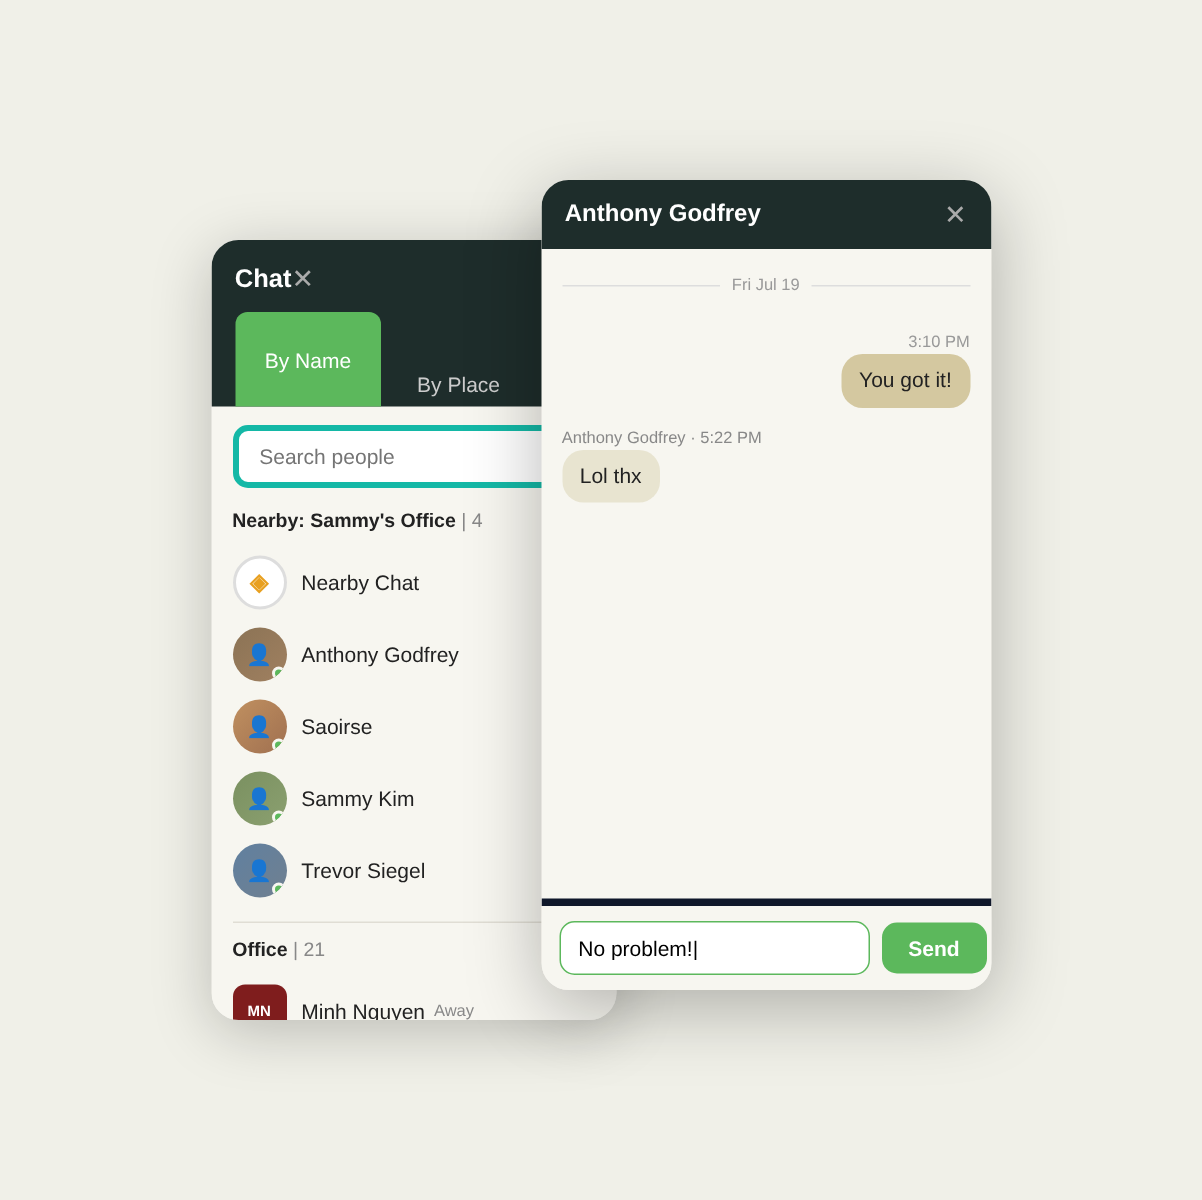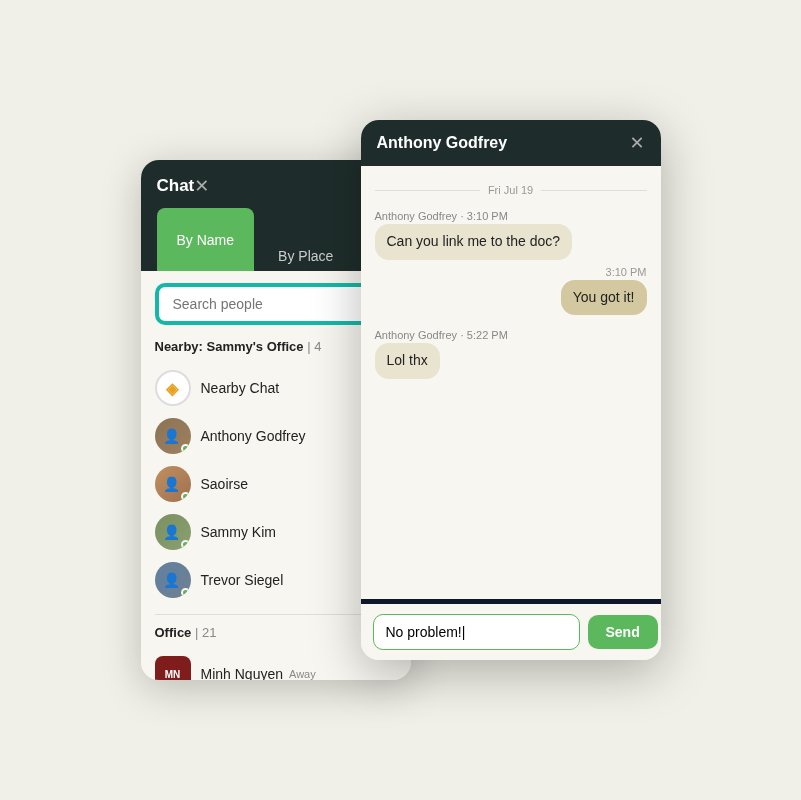--- a/index.html
+++ b/index.html
@@ -247,21 +247,21 @@
       overflow-y: auto;
       padding: 14px 14px;
       display: flex;
       flex-direction: column;
       gap: 6px;
     }
 
     .date-divider {
       font-size: 11px;
       color: #999;
-      margin: 4px 0 8px;
+      margin: 4px 0 20px;
       display: flex;
       align-items: center;
       gap: 8px;
     }
 
     .date-divider::before, .date-divider::after {
       content: '';
       flex: 1;
       height: 1px;
       background: #ddd;
@@ -450,30 +450,20 @@
     <div class="convo-header">
       <span class="convo-title">Anthony Godfrey</span>
       <button class="close-btn">✕</button>
     </div>
 
     <div class="convo-body">
       <div class="date-divider">
         <span>Fri Jul 19</span>
       </div>
 
-      <div class="msg-group-left">
-        <div class="msg-sender">
-          <span>Anthony Godfrey</span>
-          <span> · </span>
-          <span>3:10 PM</span>
-        </div>
-        <div class="bubble bubble-received">
-          <span>Can you link me to the doc?</span>
-        </div>
-      </div>
 
       <div class="msg-group-right">
         <div class="time-label">3:10 PM</div>
         <div class="bubble bubble-sent">
           <span>You got it!</span>
         </div>
       </div>
 
       <div class="msg-group-left" style="margin-top:8px;">
         <div class="msg-sender">

